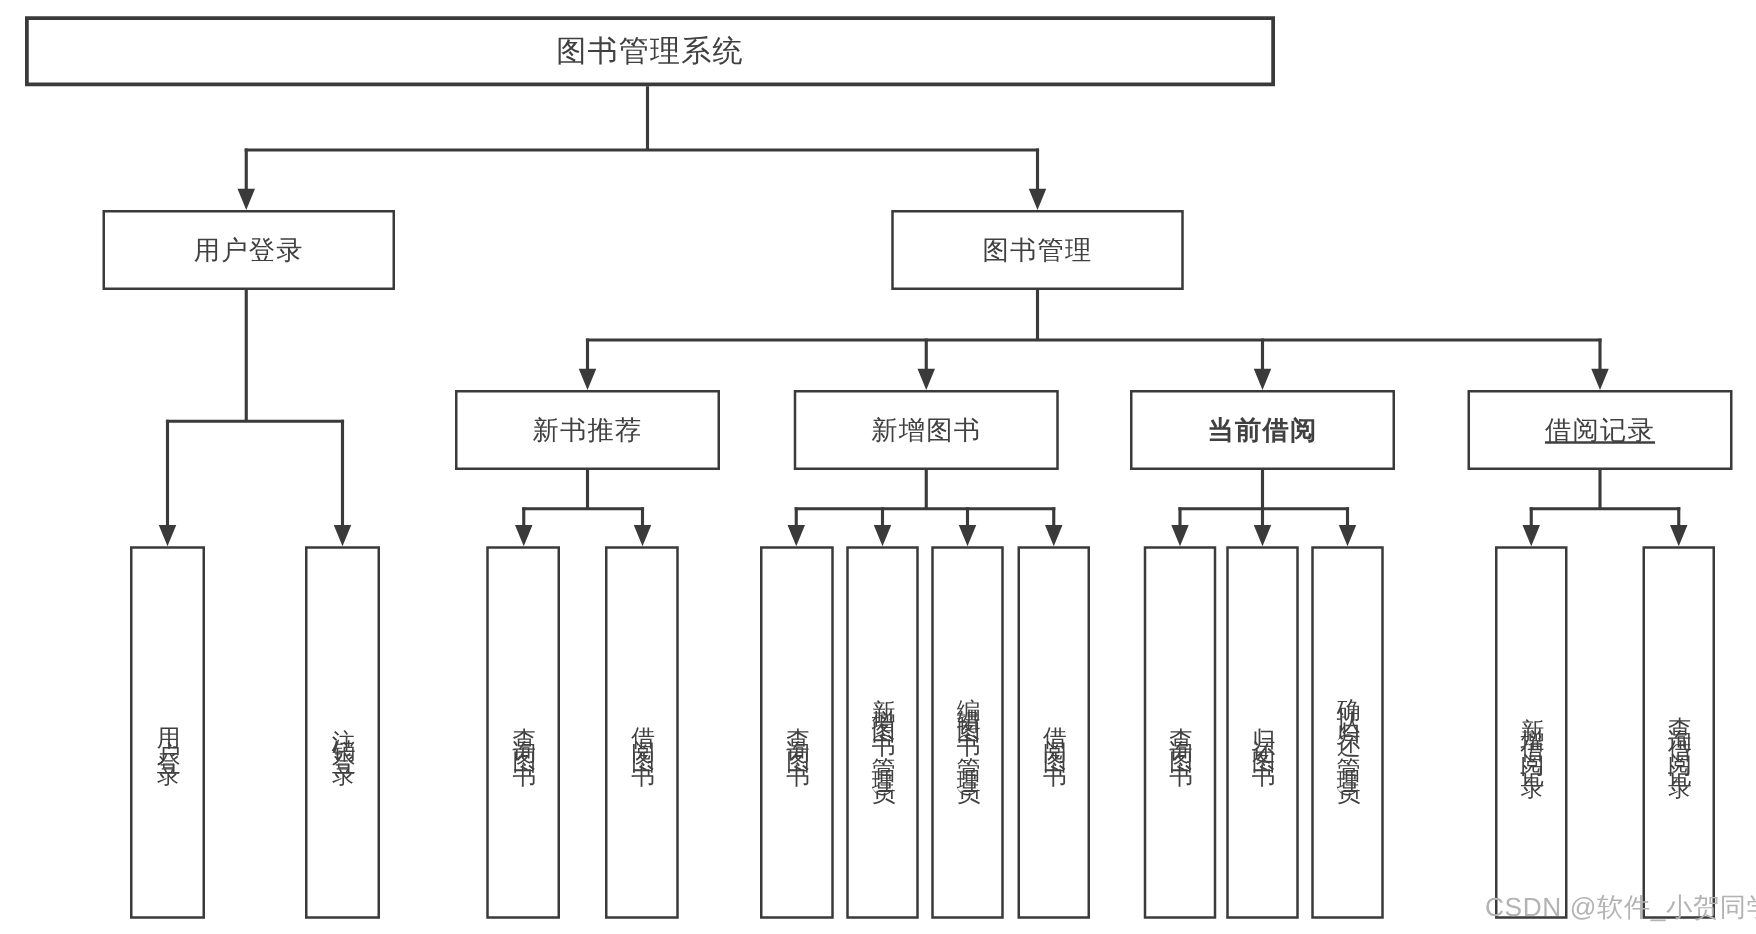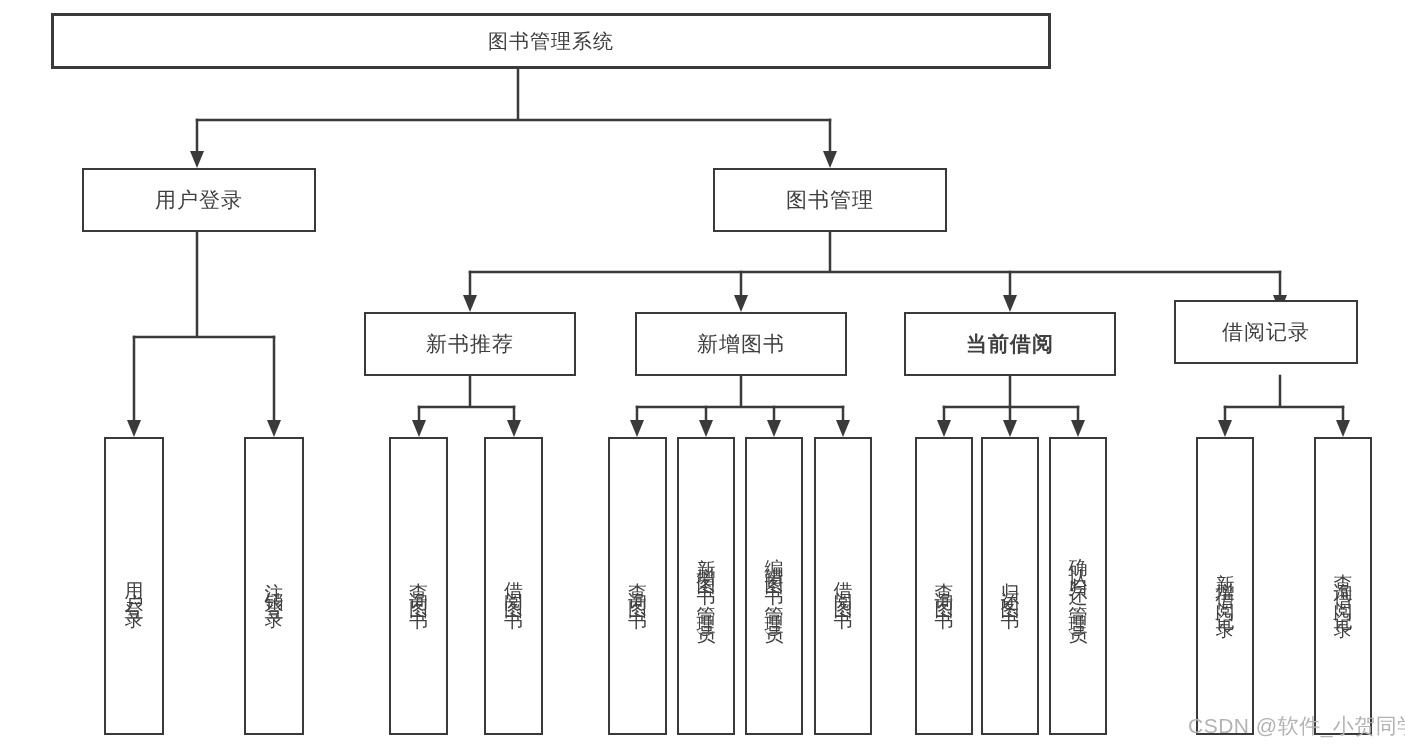--- a/index.html
+++ b/index.html
@@ -32,22 +32,21 @@
     display: flex;
     align-items: center;
     justify-content: center;
     text-align: center;
     font-size: 21px;
     letter-spacing: 1px;
     color: var(--text);
   }
   .node.root {
     border-width: 3px;
-    font-size: 20px;
-    margin-left: 31px;
+    font-size: 24px;
   }
   .node.leaf span {
     writing-mode: vertical-rl;
     letter-spacing: 0.5em;
     font-size: 19px;
     line-height: 1.05;
     white-space: nowrap;
   }
   .watermark {
     position: absolute;
@@ -118,21 +117,21 @@
 
   <div class="node" style="left:713px; top:168px; width:234px; height:64px;">
     <span>图书管理</span>
   </div>
   <div class="node" style="left:635px; top:312px; width:212px; height:64px;">
     <span>新增图书</span>
   </div>
   <div class="node" style="left:904px; top:312px; width:212px; height:64px;font-weight:bold;">
     <span>当前借阅</span>
   </div>
-  <div class="node" style="left:1174px; top:300px; width:184px; height:64px;">
+  <div class="node" style="left:1174px; top:312px; width:212px; height:64px;text-decoration:underline;">
     <span>借阅记录</span>
   </div>
 
   <div class="node leaf" style="left:104px; top:437px; width:60px; height:298px;">
     <span>用户登录</span>
   </div>
   <div class="node leaf" style="left:244px; top:437px; width:60px; height:298px;">
     <span>注销登录</span>
   </div>
 

